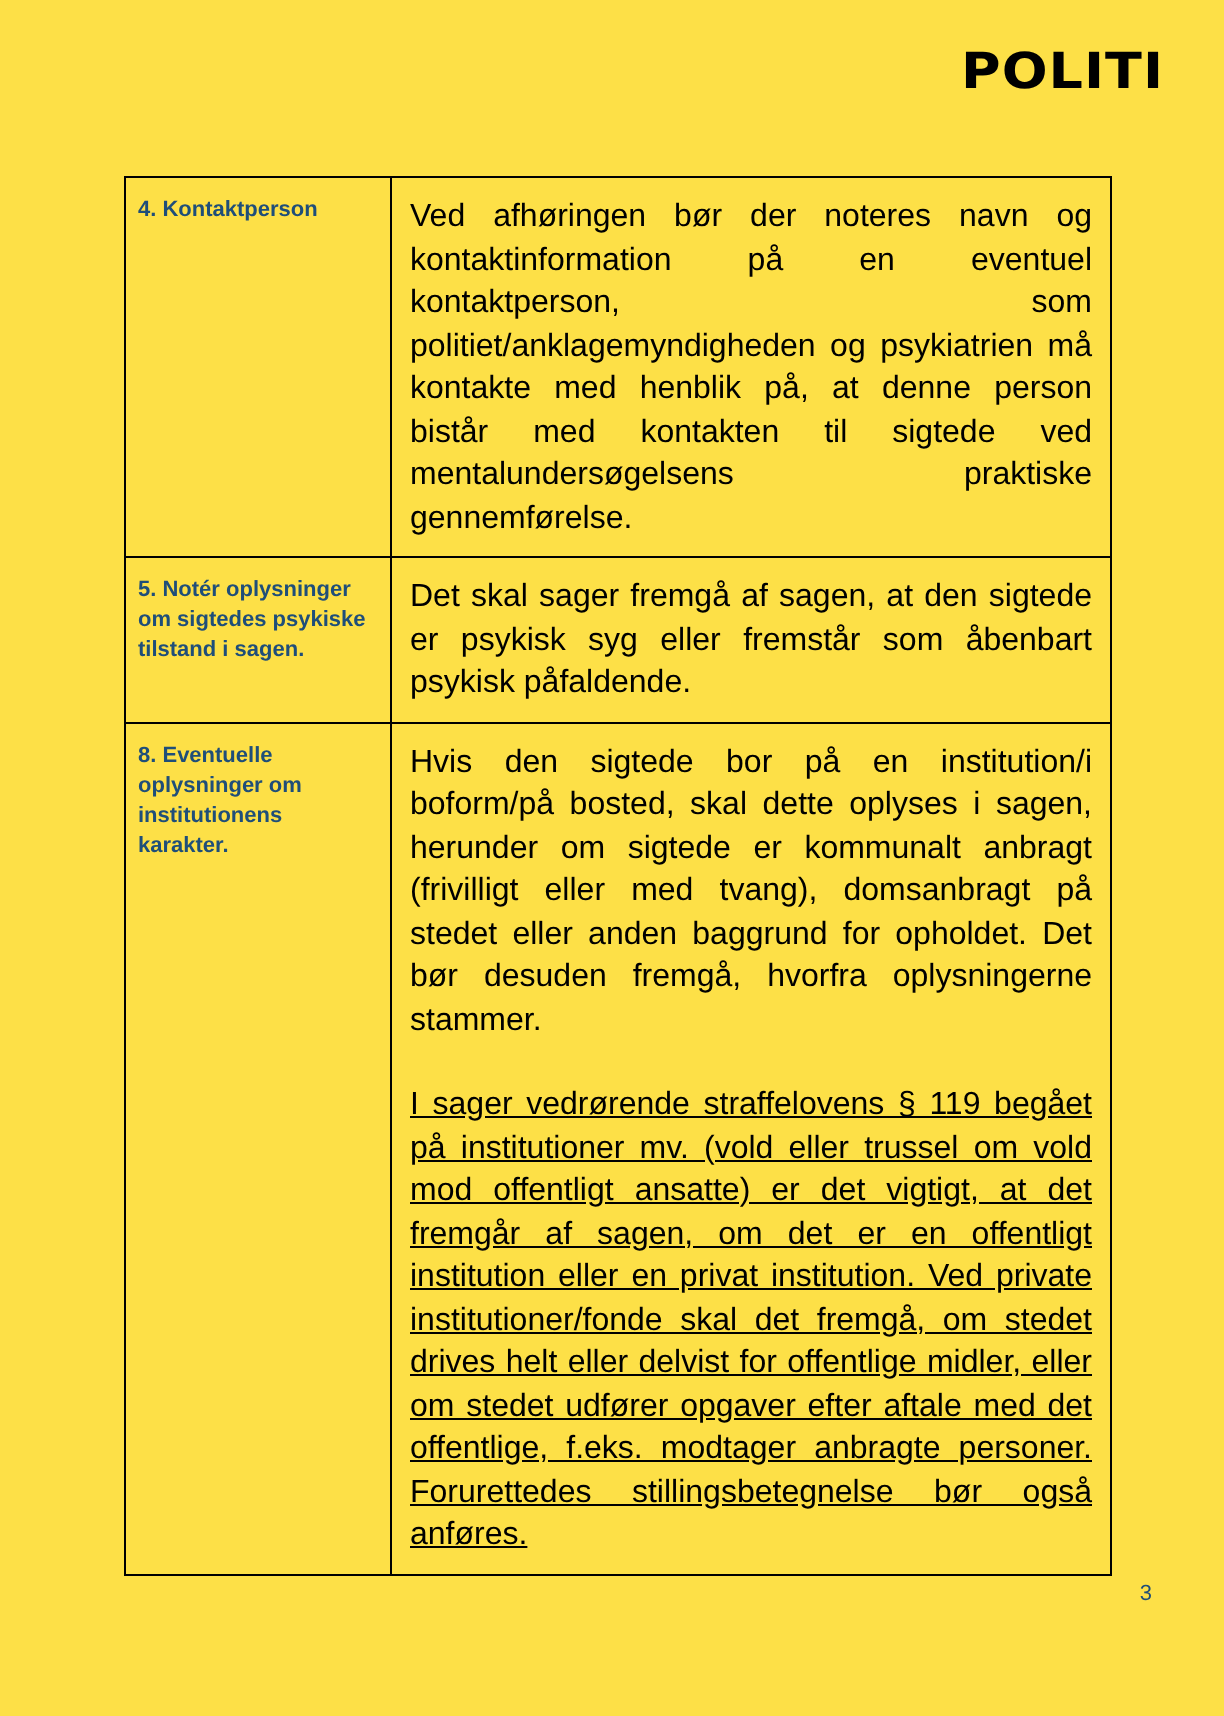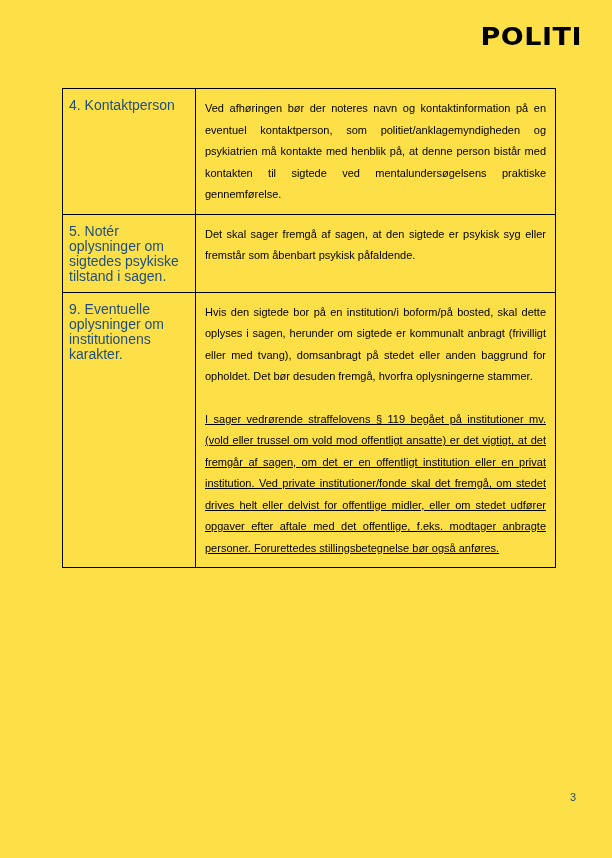--- a/index.html
+++ b/index.html
@@ -36,28 +36,28 @@
     table-layout:fixed;
   }
   .doc-table td {
     border:1px solid #000000;
     vertical-align:top;
   }
   td.label-cell {
     width:133px;
     padding:9px 8px 8px 6px;
     color:#1F4E79;
-    font-weight:normal;
-    font-size:14px;
+    font-weight:bold;
+    font-size:11px;
     line-height:15px;
   }
   td.body-cell {
     padding:9px 9px 8px 9px;
     color:#000000;
-    font-size:11px;
+    font-size:16px;
     line-height:21.5px;
     text-align:justify;
   }
   td.body-cell p + p { margin-top:21px;text-decoration:underline; }
   .row-4 td { height:92px; }
   .row-5 td { height:57px; }
   .row-6 td { height:206px; }
   .page-number {
     position:absolute;
     top:791px;
@@ -81,21 +81,21 @@
           <p>Ved afhøringen bør der noteres navn og kontaktinformation på en eventuel kontaktperson, som politiet/anklagemyndigheden og psykiatrien må kontakte med henblik på, at denne person bistår med kontakten til sigtede ved mentalundersøgelsens praktiske gennemførelse.</p>
         </td>
       </tr>
       <tr class="row-5">
         <td class="label-cell">5. Notér oplysninger om sigtedes psykiske tilstand i sagen.</td>
         <td class="body-cell">
           <p>Det skal sager fremgå af sagen, at den sigtede er psykisk syg eller fremstår som åbenbart psykisk påfaldende.</p>
         </td>
       </tr>
       <tr class="row-6">
-        <td class="label-cell">9. Eventuelle oplysninger om institutionens karakter.</td>
+        <td class="label-cell">8. Eventuelle oplysninger om institutionens karakter.</td>
         <td class="body-cell">
           <p>Hvis den sigtede bor på en institution/i boform/på bosted, skal dette oplyses i sagen, herunder om sigtede er kommunalt anbragt (frivilligt eller med tvang), domsanbragt på stedet eller anden baggrund for opholdet. Det bør desuden fremgå, hvorfra oplysningerne stammer.</p>
           <p>I sager vedrørende straffelovens § 119 begået på institutioner mv. (vold eller trussel om vold mod offentligt ansatte) er det vigtigt, at det fremgår af sagen, om det er en offentligt institution eller en privat institution. Ved private institutioner/fonde skal det fremgå, om stedet drives helt eller delvist for offentlige midler, eller om stedet udfører opgaver efter aftale med det offentlige, f.eks. modtager anbragte personer. Forurettedes stillingsbetegnelse bør også anføres.</p>
         </td>
       </tr>
     </tbody>
   </table>
 
   <div class="page-number">3</div>
 

